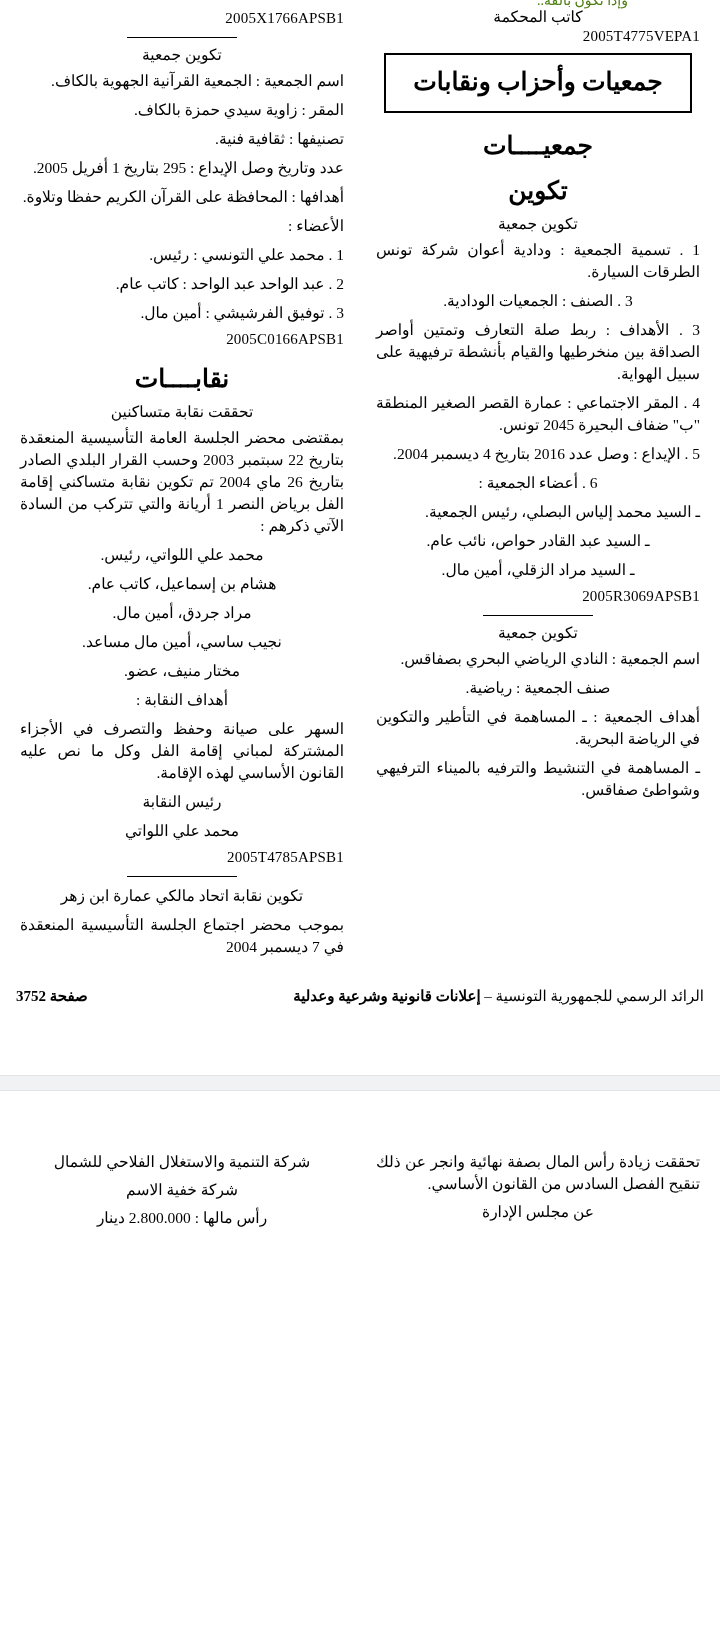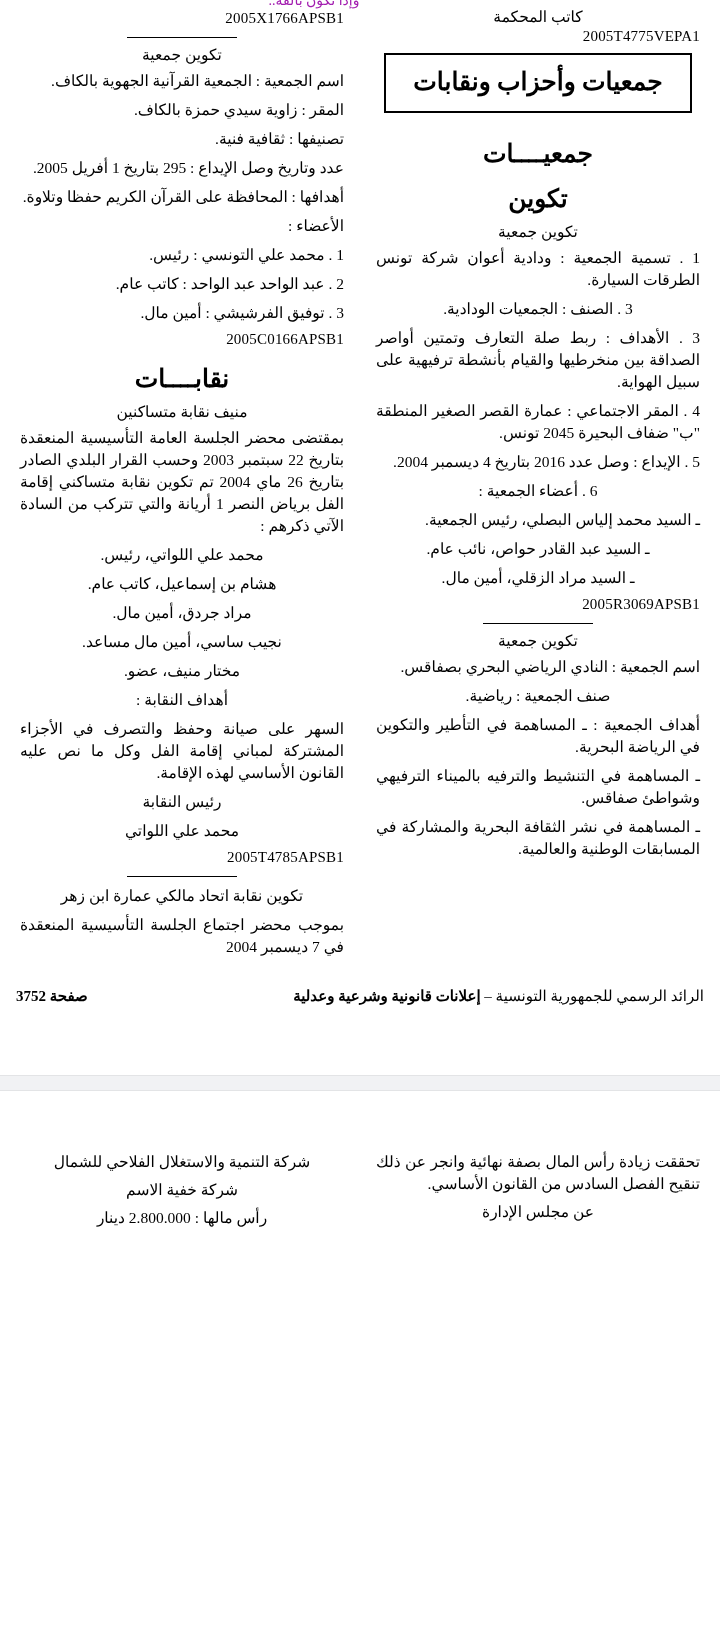--- a/index.html
+++ b/index.html
@@ -21,22 +21,22 @@
   }
   
   .top-clip {
     position: absolute;
     top: 0;
     left: 0;
     width: 628px;
     height: 10px;
     overflow: hidden;
     font-size: 14px;
-    text-align: center;
-    color: #a21caf;
+    text-align: right;
+    color: #4d7c0f;
   }
   .top-clip span { display: block; margin-top: -8px; }
 
   
   .sheet {
     position: relative;
     padding: 8px 14px 0 14px;
     box-sizing: border-box;
     width: 720px;
   }
@@ -90,21 +90,21 @@
     margin: 16px 0 10px 0;
   }
   .section-title.plain { letter-spacing: 0px; }
   .boxed-title {
     border: 2px solid #000;
     text-align: center;
     font-size: 25px;
     font-weight: 700;
     line-height: 1.35;
     padding: 10px 6px 12px 6px;
-    margin: 8px 8px 26px 8px;
+    margin: 8px 8px 18px 8px;
   }
   .court-head {
     text-align: center;
     font-size: 15.5px;
     margin: 0 0 2px 0;
   }
   
   .footer {
     position: relative;
     margin-top: 16px;
@@ -175,21 +175,20 @@
         </div>
 
         <div class="rule"></div>
 
         <div>
           <div class="hdr-small">تكوين جمعية</div>
           <p class="par">اسم الجمعية : النادي الرياضي البحري بصفاقس.</p>
           <p class="par center">صنف الجمعية : رياضية.</p>
           <p class="par">أهداف الجمعية : ـ المساهمة في التأطير والتكوين في الرياضة البحرية.</p>
           <p class="par">ـ المساهمة في التنشيط والترفيه بالميناء الترفيهي وشواطئ صفاقس.</p>
-          <p class="par">ـ المساهمة في نشر الثقافة البحرية والمشاركة في المسابقات الوطنية والعالمية.</p>
         </div>
 
       </div>
 
       <div class="col col-left">
 
         <div class="ltr-code">2005X1766APSB1</div>
 
         <div class="rule"></div>
 
@@ -203,21 +202,21 @@
           <p class="par">الأعضاء :</p>
           <p class="par">1 . محمد علي التونسي : رئيس.</p>
           <p class="par">2 . عبد الواحد عبد الواحد : كاتب عام.</p>
           <p class="par">3 . توفيق الفرشيشي : أمين مال.</p>
           <div class="ltr-code">2005C0166APSB1</div>
         </div>
 
         <div class="section-title">نقابــــات</div>
 
         <div>
-          <div class="hdr-small">منيف نقابة متساكنين</div>
+          <div class="hdr-small">تحققت نقابة متساكنين</div>
           <p class="par">بمقتضى محضر الجلسة العامة التأسيسية المنعقدة بتاريخ 22 سبتمبر 2003 وحسب القرار البلدي الصادر بتاريخ 26 ماي 2004 تم تكوين نقابة متساكني إقامة الفل برياض النصر 1 أريانة والتي تتركب من السادة الآتي ذكرهم :</p>
           <p class="par center">محمد علي اللواتي، رئيس.</p>
           <p class="par center">هشام بن إسماعيل، كاتب عام.</p>
           <p class="par center">مراد جردق، أمين مال.</p>
           <p class="par center">نجيب ساسي، أمين مال مساعد.</p>
           <p class="par center">مختار منيف، عضو.</p>
           <p class="par center">أهداف النقابة :</p>
           <p class="par">السهر على صيانة وحفظ والتصرف في الأجزاء المشتركة لمباني إقامة الفل وكل ما نص عليه القانون الأساسي لهذه الإقامة.</p>
           <p class="par center">رئيس النقابة</p>
           <p class="par center">محمد علي اللواتي</p>

